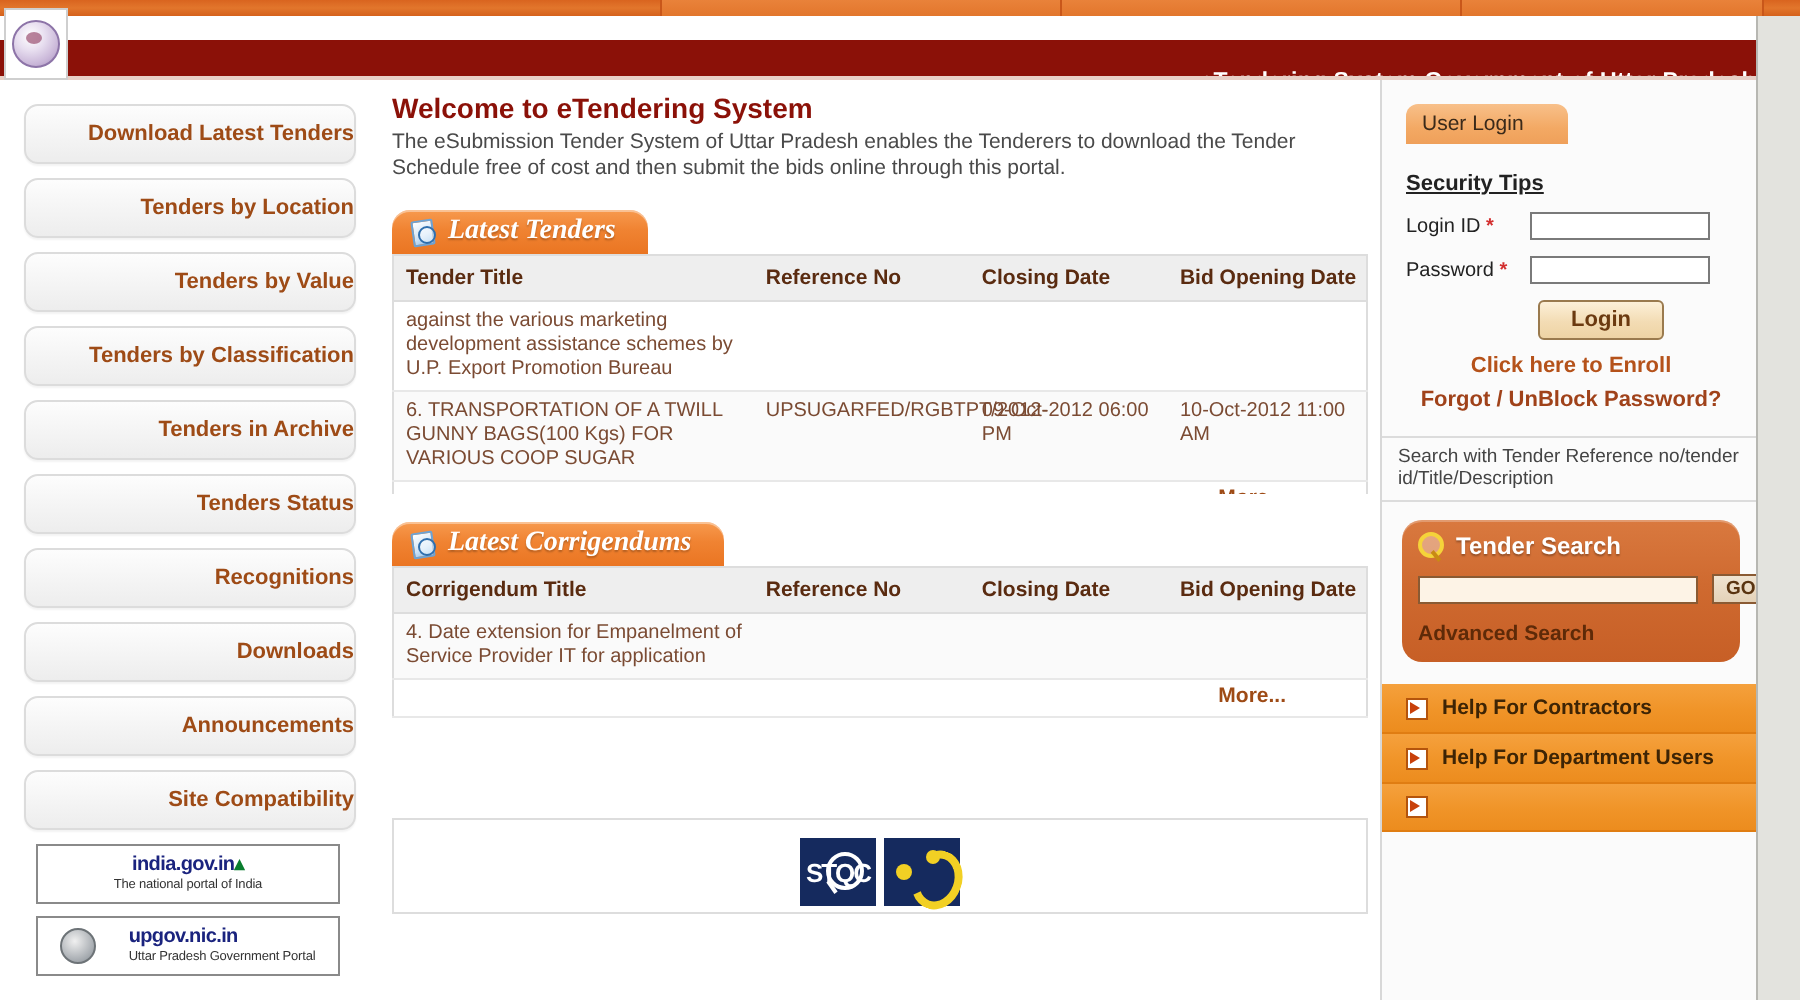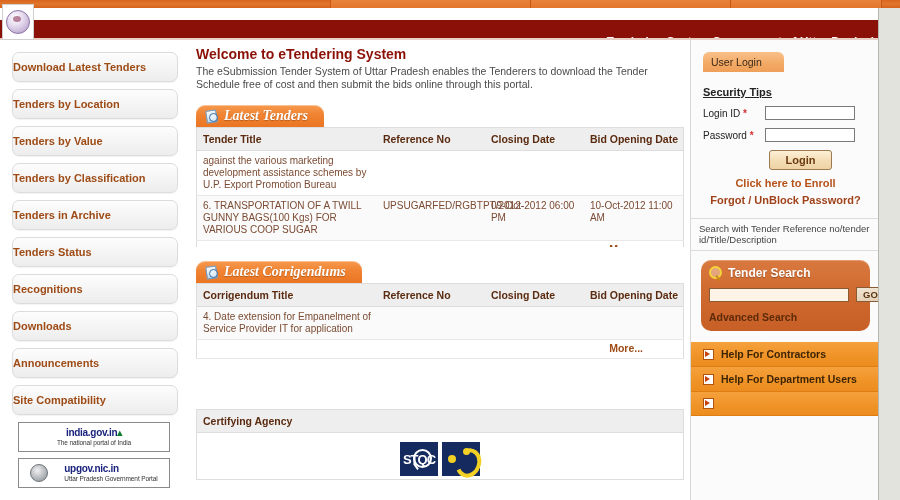--- a/index.html
+++ b/index.html
@@ -61,21 +61,21 @@
   
   .body-wrap { position: absolute; top: 40px; left: 0; width: 878px; height: 460px; }
 
   
   .leftnav { position: absolute; top: 0; left: 0; width: 190px; height: 460px; background: #fff; }
   .nav-btn {
     width: 166px; margin: 0 0 7px 12px; height: 30px; box-sizing: border-box;
     border: 1px solid #dcdcdc; border-radius: 7px;
     background: linear-gradient(180deg, #fdfdfd 0%, #f4f4f4 55%, #ededed 100%);
     color: #9e4b16; font-weight: bold; font-size: 11px;
-    display: flex; align-items: center; justify-content: flex-start;
+    display: flex; align-items: center; justify-content: flex-end;
     cursor: pointer; text-align: center;
     box-shadow: 0 1px 1px rgba(0,0,0,.05);
   }
   .nav-btn:first-child { margin-top: 12px; }
   .nav-badge {
     width: 152px; margin: 6px 0 0 18px; height: 30px; box-sizing: border-box;
     border: 1px solid #8a8a8a; background: #ffffff;
     display: flex; flex-direction: column; align-items: center; justify-content: center;
     cursor: pointer; overflow: hidden;
   }
@@ -411,21 +411,20 @@
             </tr>
             <tr class="more-row">
               <td colspan="4"><span class="more-link">More...</span></td>
             </tr>
           </tbody>
         </table>
       </div>
 
       
       <div class="cert-box">
-        <div class="cert-head">Certifying Agency</div>
         <div class="cert-body">
           <div class="logo-stqc">
             <span>STQC</span>
             <span class="ring"></span>
               <span class="handle"></span>
           </div>
           <div class="logo-cca">
             <span class="d1"></span>
               <span class="arc"></span>
               <span class="d2"></span>

